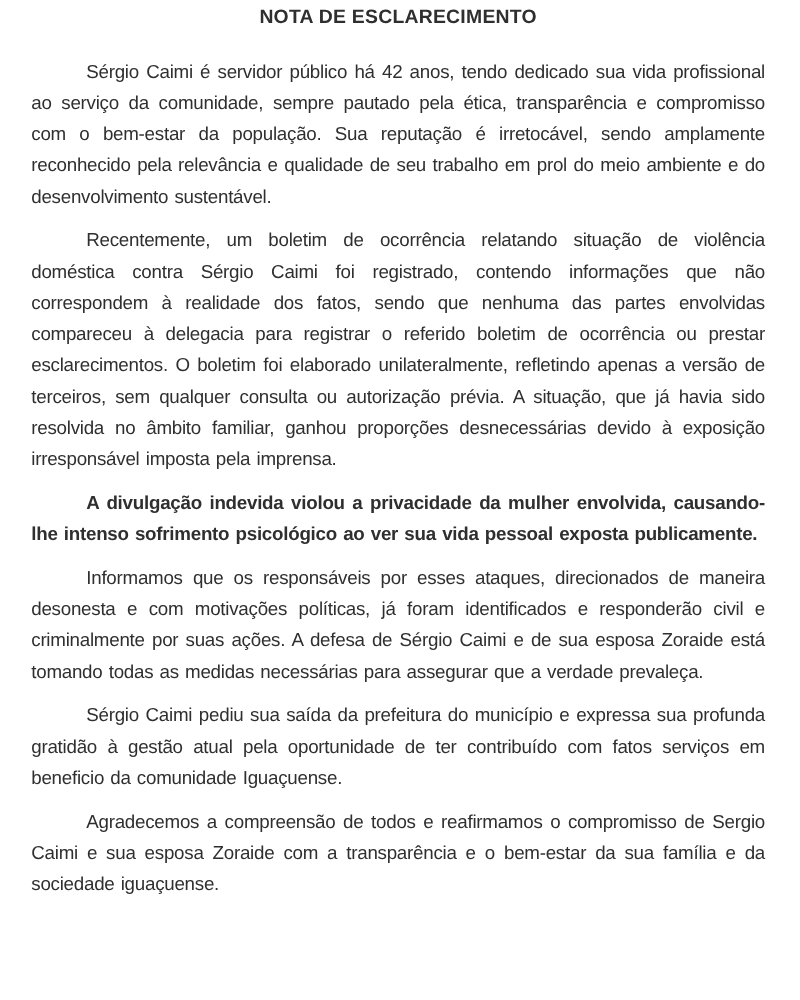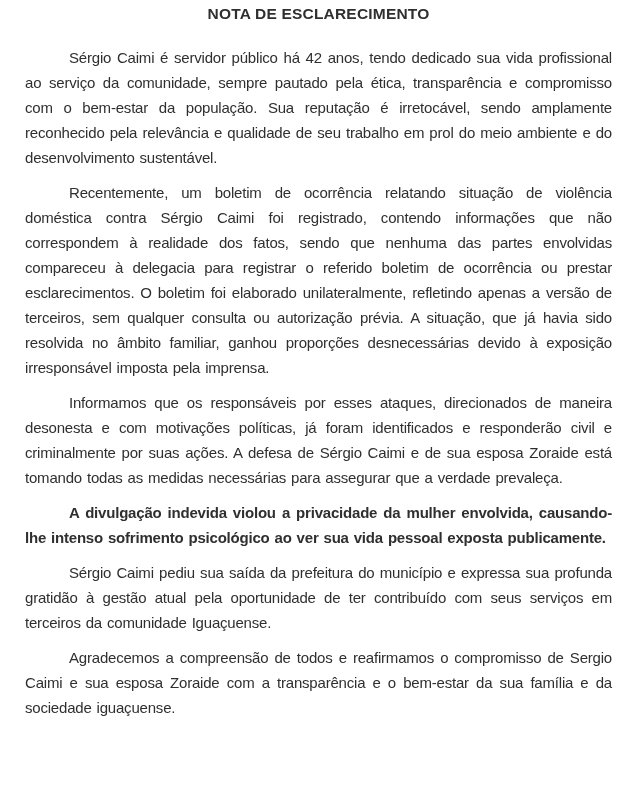--- a/index.html
+++ b/index.html
@@ -46,21 +46,21 @@
 <body>
 
 <div class="page">
   <h1 class="doc-title">NOTA DE ESCLARECIMENTO</h1>
 
 
   <p class="para">Sérgio Caimi é servidor público há 42 anos, tendo dedicado sua vida profissional ao serviço da comunidade, sempre pautado pela ética, transparência e compromisso com o bem-estar da população. Sua reputação é irretocável, sendo amplamente reconhecido pela relevância e qualidade de seu trabalho em prol do meio ambiente e do desenvolvimento sustentável.</p>
 
   <p class="para">Recentemente, um boletim de ocorrência relatando situação de violência doméstica contra Sérgio Caimi foi registrado, contendo informações que não correspondem à realidade dos fatos, sendo que nenhuma das partes envolvidas compareceu à delegacia para registrar o referido boletim de ocorrência ou prestar esclarecimentos. O boletim foi elaborado unilateralmente, refletindo apenas a versão de terceiros, sem qualquer consulta ou autorização prévia. A situação, que já havia sido resolvida no âmbito familiar, ganhou proporções desnecessárias devido à exposição irresponsável imposta pela imprensa.</p>
 
+  <p class="para bold">A divulgação indevida violou a privacidade da mulher envolvida, causando-lhe intenso sofrimento psicológico ao ver sua vida pessoal exposta publicamente.</p>
+
   <p class="para">Informamos que os responsáveis por esses ataques, direcionados de maneira desonesta e com motivações políticas, já foram identificados e responderão civil e criminalmente por suas ações. A defesa de Sérgio Caimi e de sua esposa Zoraide está tomando todas as medidas necessárias para assegurar que a verdade prevaleça.</p>
 
-  <p class="para bold">A divulgação indevida violou a privacidade da mulher envolvida, causando-lhe intenso sofrimento psicológico ao ver sua vida pessoal exposta publicamente.</p>
-
-  <p class="para">Sérgio Caimi pediu sua saída da prefeitura do município e expressa sua profunda gratidão à gestão atual pela oportunidade de ter contribuído com seus serviços em terceiros da comunidade Iguaçuense.</p>
+  <p class="para">Sérgio Caimi pediu sua saída da prefeitura do município e expressa sua profunda gratidão à gestão atual pela oportunidade de ter contribuído com fatos serviços em beneficio da comunidade Iguaçuense.</p>
 
   <p class="para">Agradecemos a compreensão de todos e reafirmamos o compromisso de Sergio Caimi e sua esposa Zoraide com a transparência e o bem-estar da sua família e da sociedade iguaçuense.</p>
 
 </div>
 
 </body></html>

